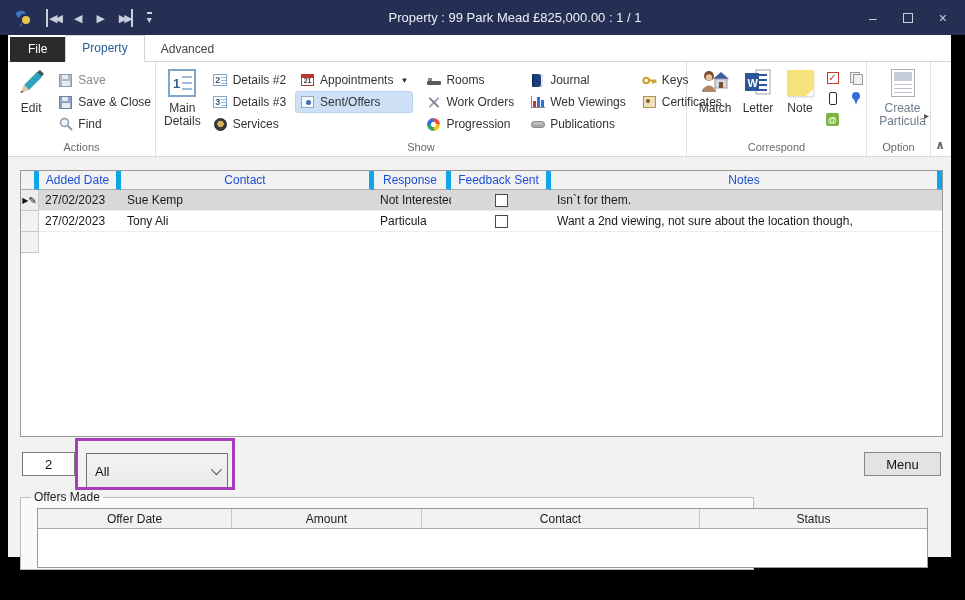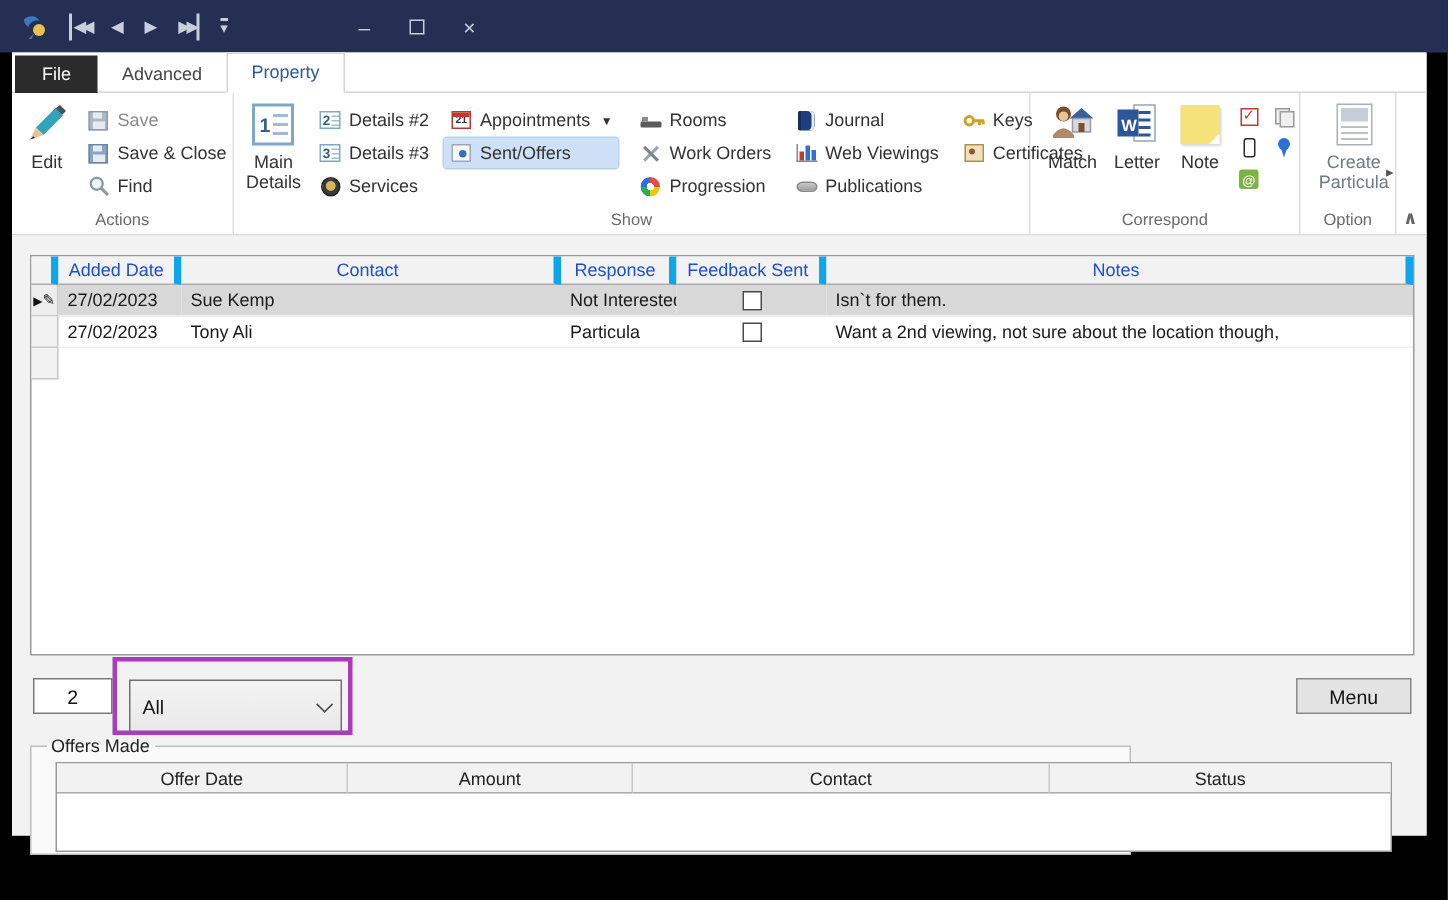--- a/index.html
+++ b/index.html
@@ -128,33 +128,34 @@
           <circle cx="12" cy="11" r="4" fill="#E8C24A"></circle>
           <path d="M9 13 L5 17 L7 17 Z" fill="#3A77C2"></path>
         </svg>
       </span>
       <span class="navbtn first">◀◀</span>
       <span class="navbtn">◀</span>
       <span class="navbtn">▶</span>
       <span class="navbtn last">▶▶</span>
       <span class="navbtn qat">▾</span>
     </div>
+    <div class="tb-title">Property : 99 Park Mead £825,000.00 : 1 / 1</div>
     <div class="tb-controls">
       <span>–</span>
       <span class="maxbox"></span>
       <span>×</span>
     </div>
   </div>
 
   <div class="winbody">
 
     <div class="tabrow">
       <div class="tab file">File</div>
+      <div class="tab active">Property</div>
       <div class="tab">Advanced</div>
-      <div class="tab active">Property</div>
     </div>
 
     <div class="ribbon">
 
       <div class="rgroup" style="width:148px; padding-left:6px;">
         <div class="bigbtn">
           <span class="icon32">
             <svg width="30" height="30" viewBox="0 0 30 30">
               <polygon points="20,5 24,2 28,6 24,10" fill="#46525E"></polygon>
               <polygon points="8,17 21,4 26,9 13,22" fill="#2FA3BD"></polygon>

